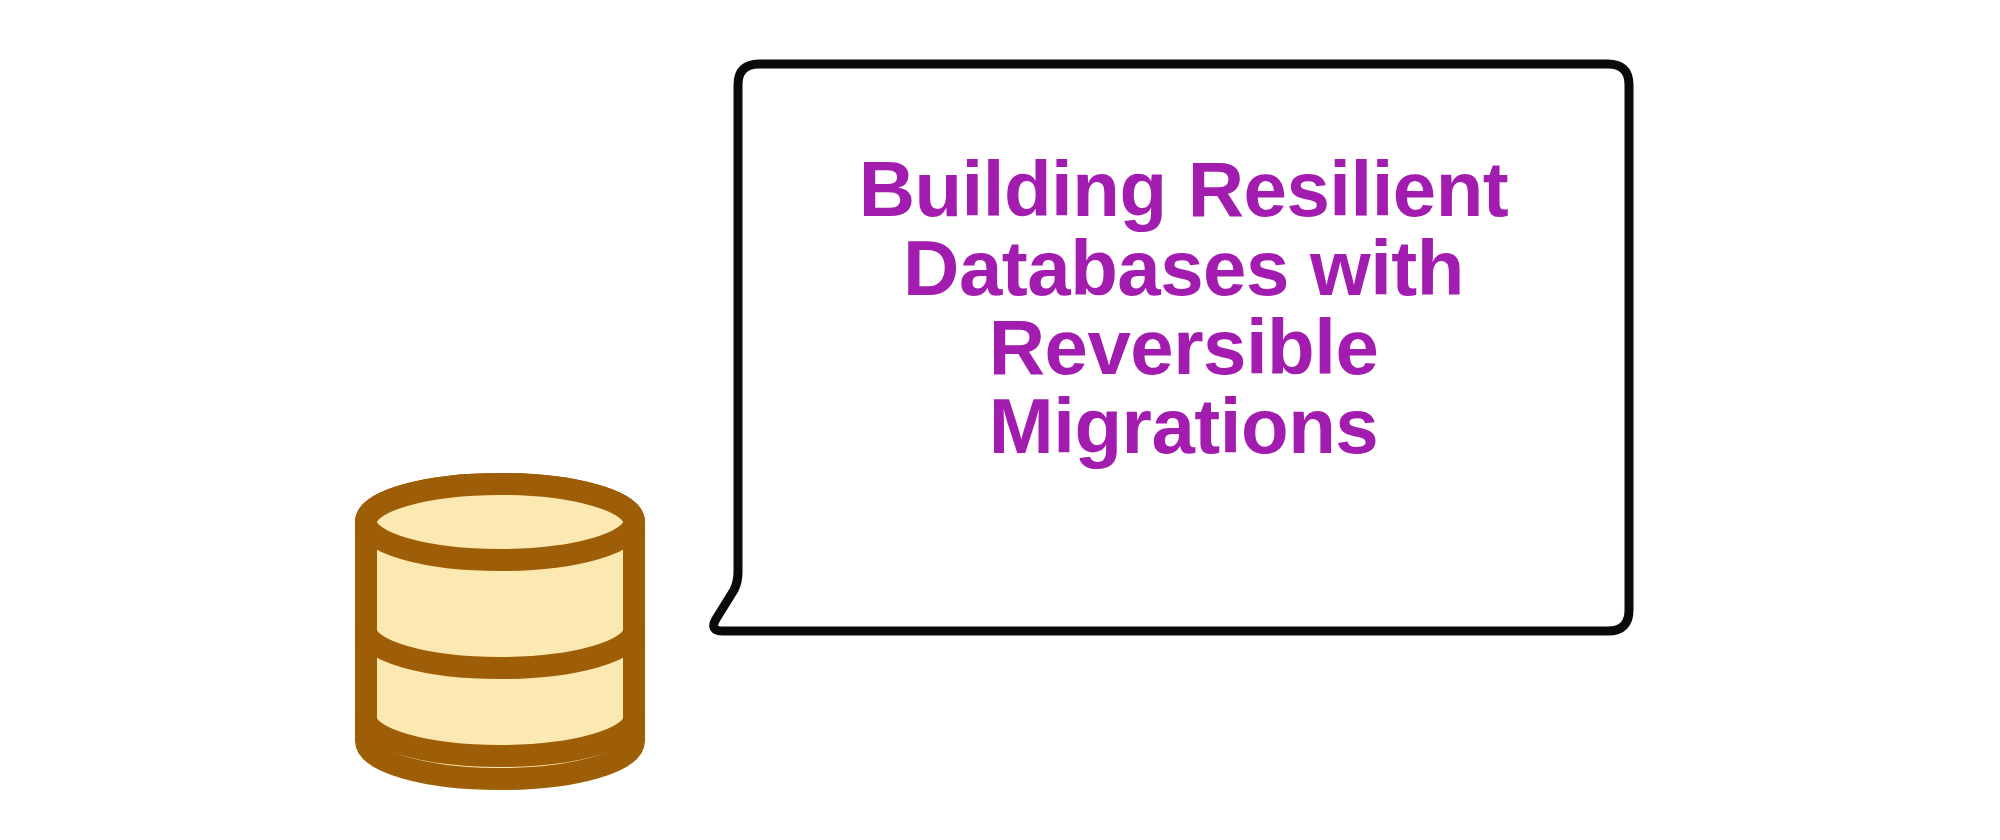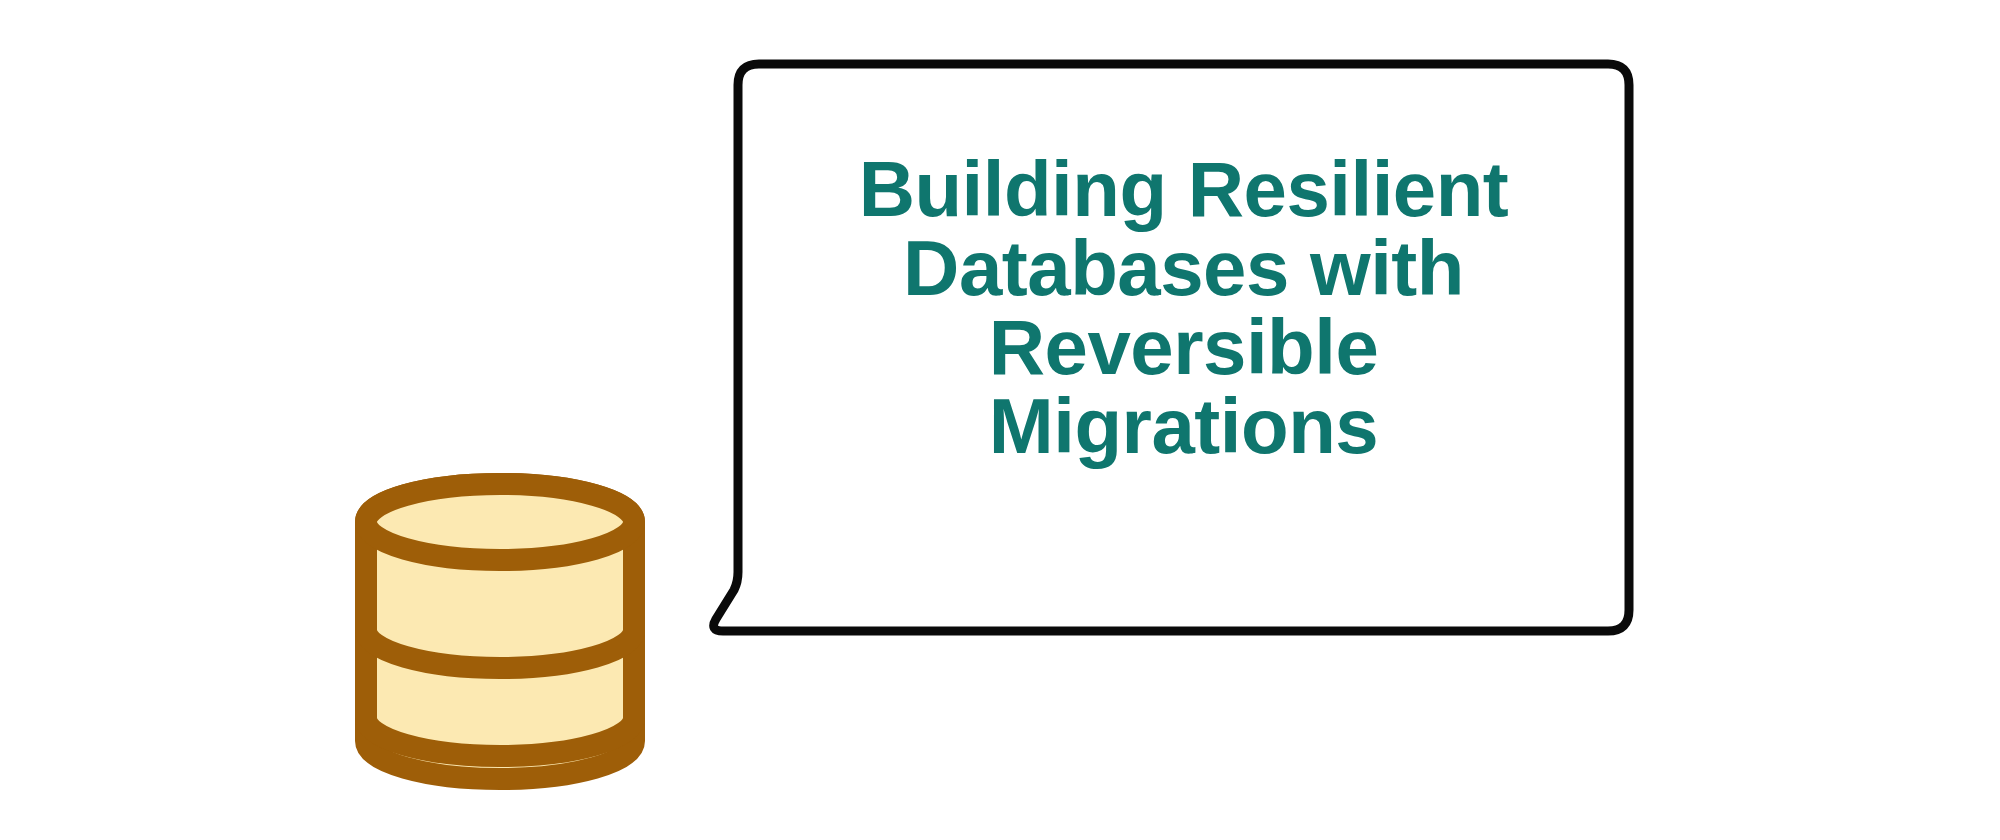--- a/index.html
+++ b/index.html
@@ -27,21 +27,21 @@
     position: absolute;
     left: 738px;
     top: 150px;
     width: 891px;
     text-align: center;
     font-family: "Liberation Sans", sans-serif;
     font-weight: 700;
     font-size: 78px;
     line-height: 79px;
     letter-spacing: -0.5px;
-    color: #0f766e;
+    color: #a21caf;
     white-space: pre-line;
     user-select: none;
   }
 </style>
 </head>
 <body>
 
 <div class="canvas">
 
   <svg class="art" viewBox="0 0 2000 840" aria-hidden="true">

